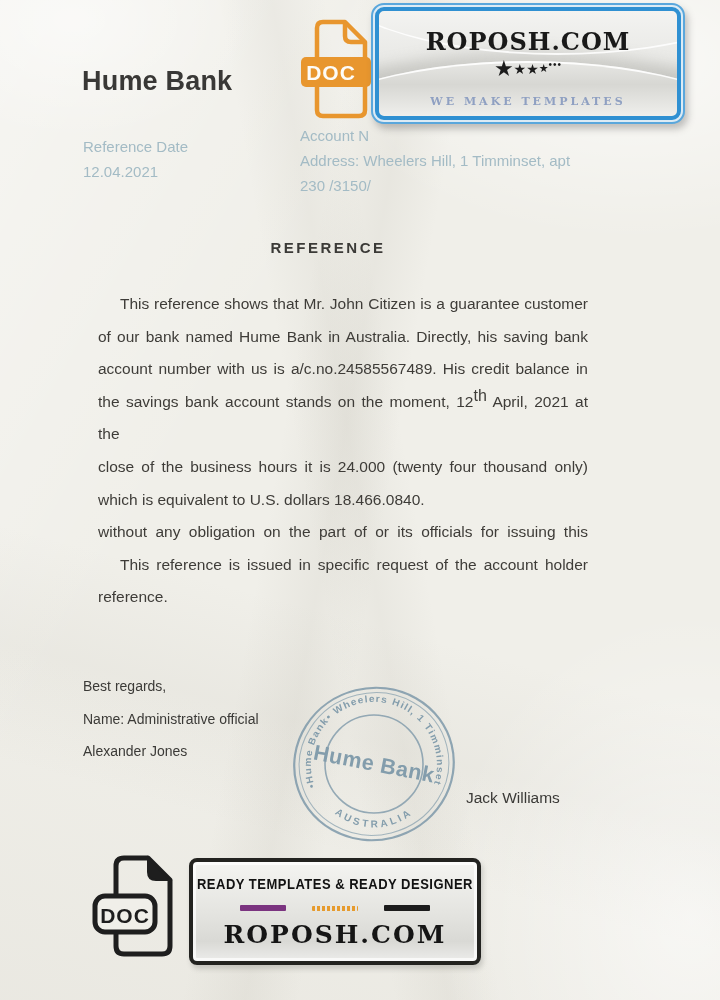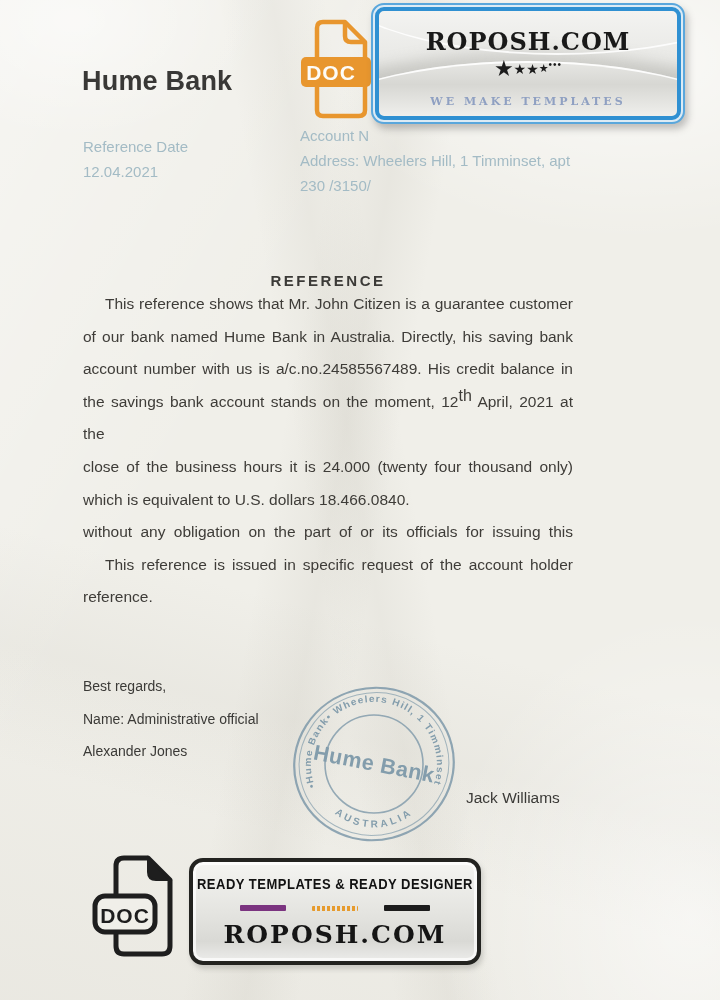--- a/index.html
+++ b/index.html
@@ -56,41 +56,41 @@
   .stars-row .s1{font-size:22px;}
   .stars-row .s2{font-size:14px;}
   .stars-row .s3{font-size:11px;position:relative;top:-1px;}
   .stars-row .dots{font-size:10px;letter-spacing:1px;position:relative;top:-4px;}
   .badge-top-tagline{margin-top:auto;margin-bottom:8px;z-index:1;
     font-family:"DejaVu Serif","Liberation Serif",serif;font-weight:700;
     font-size:11px;letter-spacing:3px;color:#8fa0c2;}
 
   
   .ref-heading{left:83px;top:239px;width:490px;text-align:center;
-    font-size:15px;font-weight:700;letter-spacing:2.5px;color:#3b3a37;margin-top:33px;}
-  .body-text{left:83px;top:288px;width:490px;font-size:15.5px;line-height:32.6px;color:#3e3c38;}
+    font-size:15px;font-weight:700;letter-spacing:2.5px;color:#3b3a37;}
+  .body-text{left:98px;top:288px;width:490px;font-size:15.5px;line-height:32.6px;color:#3e3c38;}
   .line{text-align:justify;text-align-last:justify;white-space:normal;}
   .line.last{text-align-last:left;}
   .line.indent{padding-left:22px;}
   .line sup{font-size:16px;line-height:0;}
 
   
   .sig-block{left:83px;top:670px;font-size:14px;line-height:32.6px;color:#3b3a37;}
   .sig-right{left:466px;top:789px;font-size:15.5px;color:#3b3a37;}
 
   
   .stamp{left:286px;top:676px;opacity:.92;}
 
   
   .doc-bottom{left:92px;top:854px;}
 
   
   .badge-bottom{
     left:189px;top:858px;width:284px;height:99px;
-    border:4px solid #232320;border-radius:14px;
+    border:4px solid #232320;border-radius:8px;
     background:linear-gradient(180deg,#f4f4f1 0%,#e3e3df 55%,#d9d9d5 80%,#ececea 100%);
     box-shadow:inset 0 0 0 3px rgba(255,255,255,.7), 2px 4px 5px rgba(120,120,115,.3);
     display:flex;flex-direction:column;align-items:center;
   }
   .badge-bottom-line1{margin-top:14px;font-size:13px;font-weight:700;letter-spacing:.5px;
     color:#121212;transform:scaleY(1.15);}
   .bars-row{display:flex;gap:26px;margin-top:14px;align-items:center;}
   .bar{width:46px;height:6px;border-radius:1px;}
   .bar.dashed{height:5px;background-image:repeating-linear-gradient(90deg,currentColor 0 3px,transparent 3px 5px) !important;background-color:transparent !important;}
   .badge-bottom-title{margin-top:9px;font-family:"DejaVu Serif","Liberation Serif",serif;

